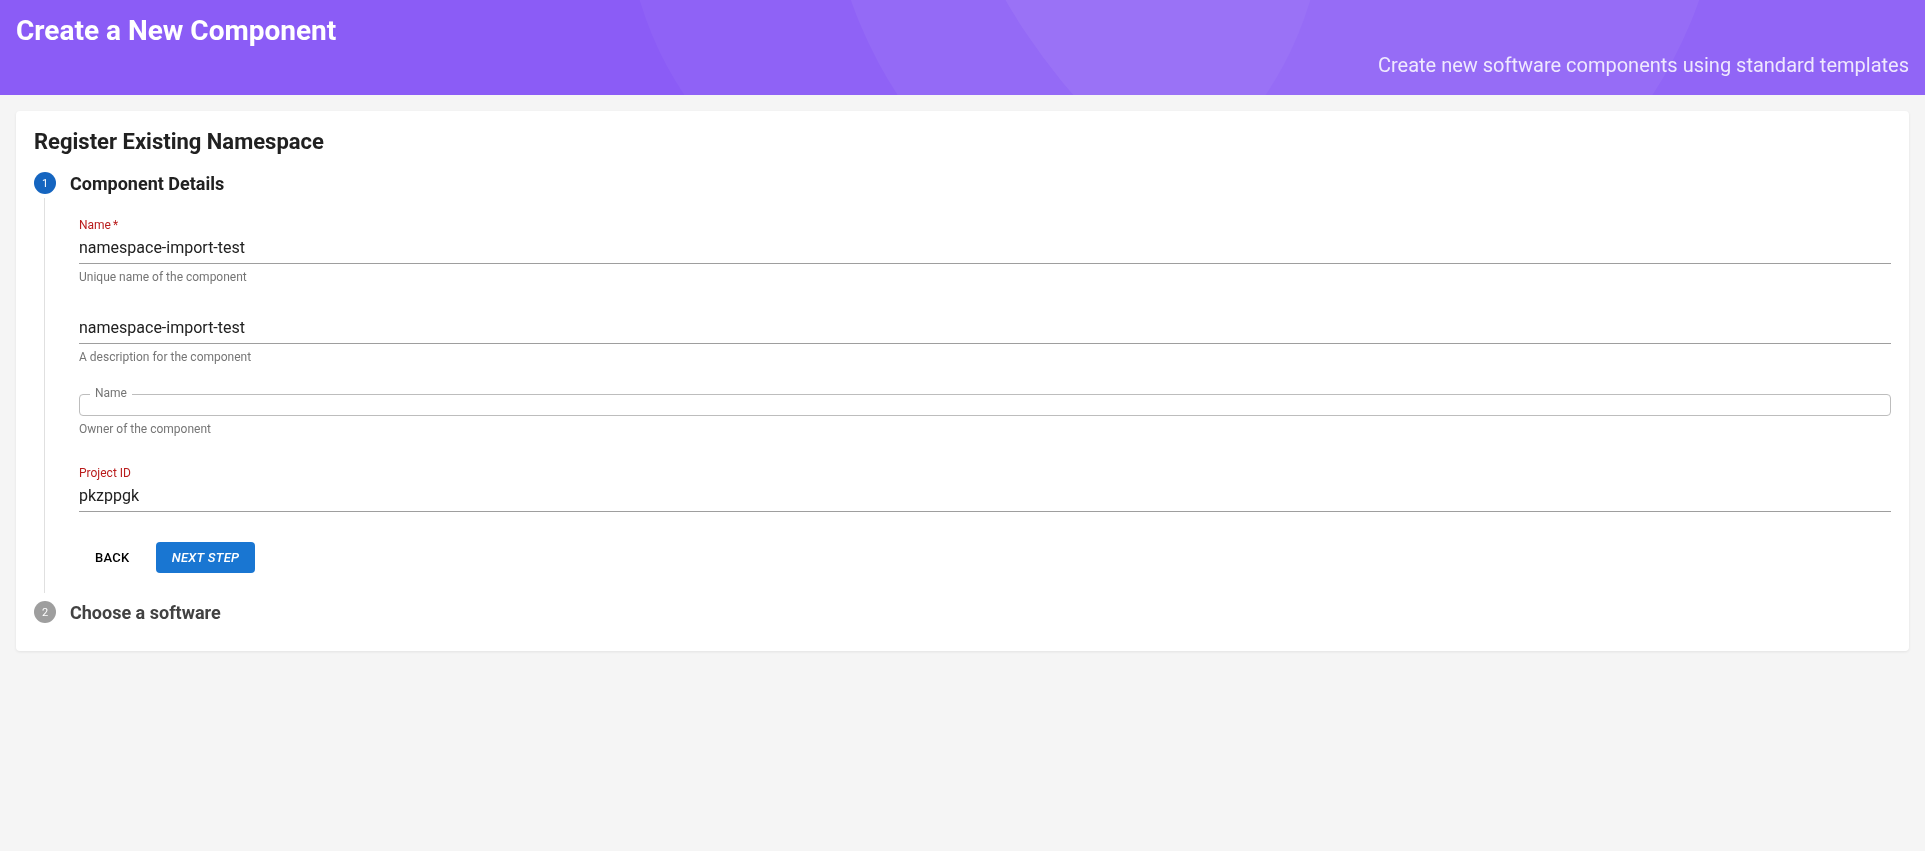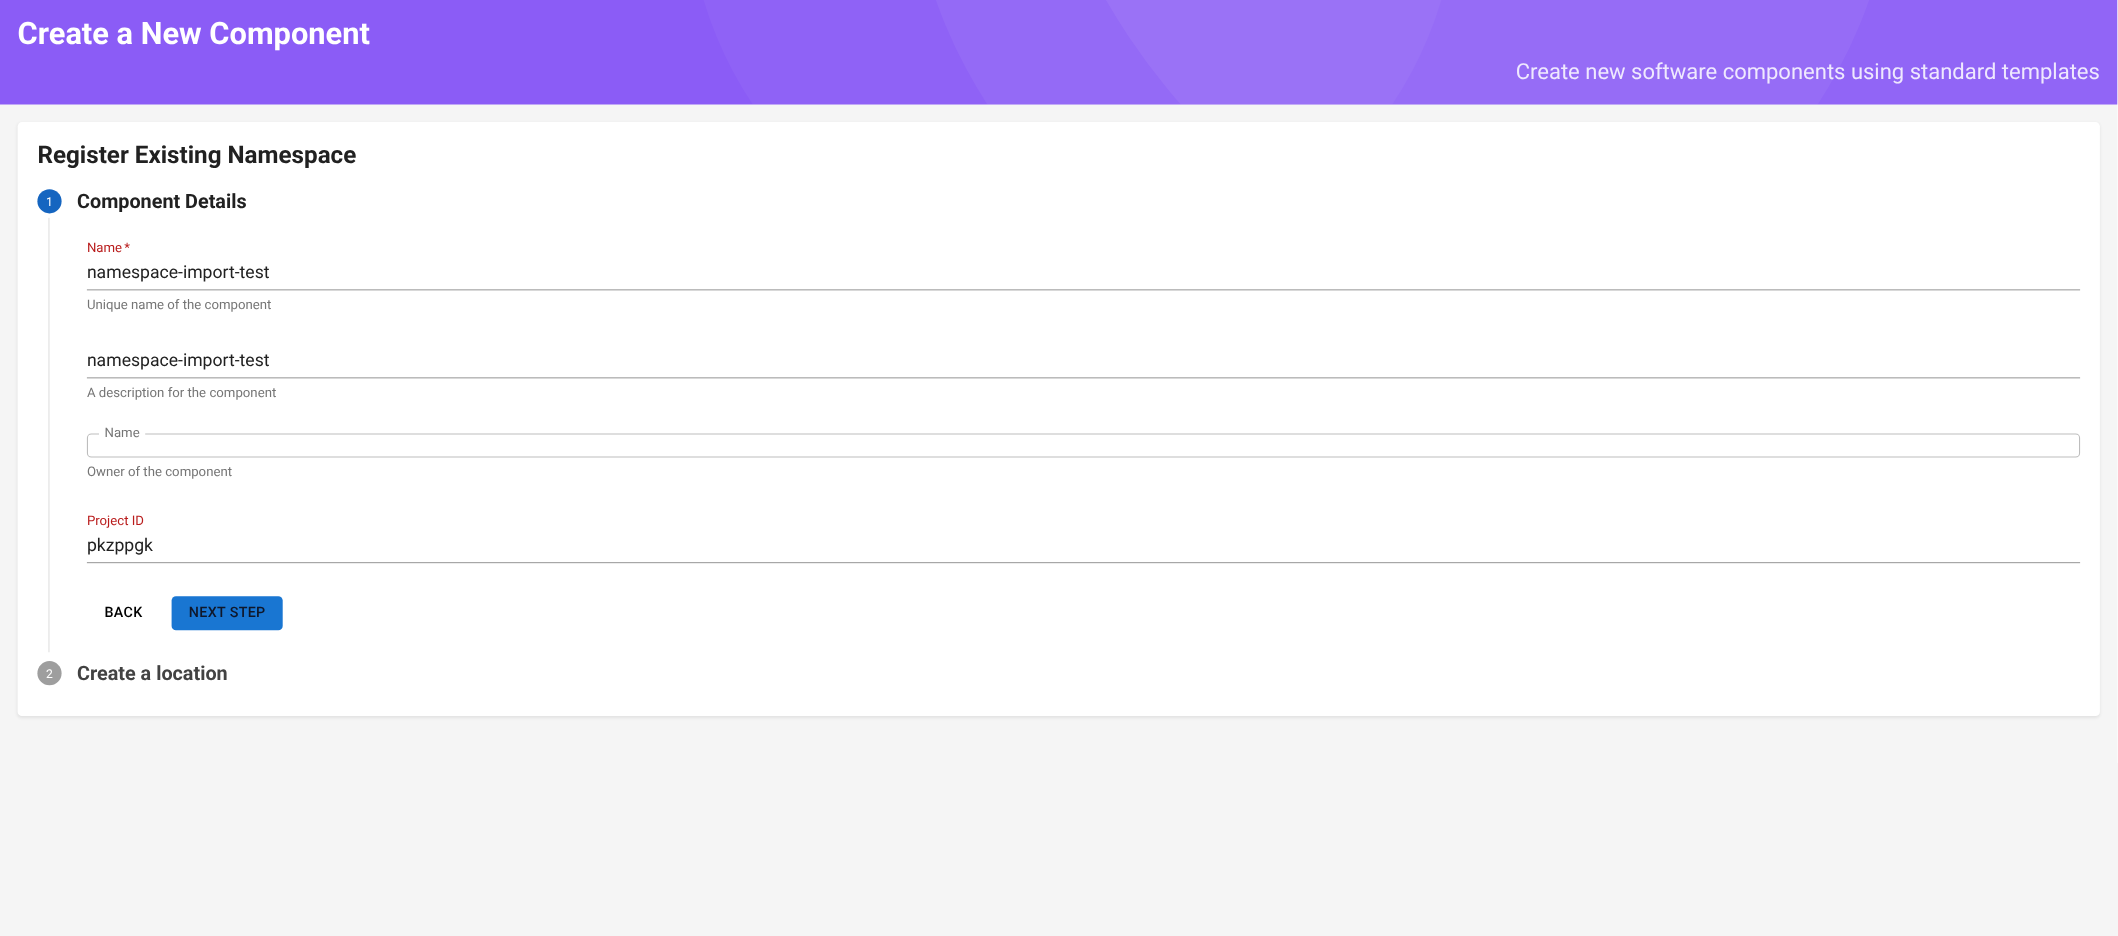--- a/index.html
+++ b/index.html
@@ -183,21 +183,22 @@
     padding: 8px 16px;
     cursor: pointer;
   }
   .btn-text {
     background: transparent;
     color: #000000;
     cursor: default;
   }
   .btn-primary {
     background: #1976d2;
-    color: #0f172a;
+    color: #ffffff;
+    font-style: italic;
   }
 </style>
 </head>
 <body>
 
 <header class="banner">
   <div class="shape3"></div>
   <h1>Create a New Component</h1>
   <p>Create new software components using standard templates</p>
 </header>
@@ -238,16 +239,16 @@
     </div>
 
     <div class="actions">
       <button class="btn btn-text" disabled="">Back</button>
       <button class="btn btn-primary">Next Step</button>
     </div>
   </div>
 
   <div class="step">
     <span class="step-badge inactive">2</span>
-    <span class="step-title inactive">Create a location</span>
+    <span class="step-title inactive">Choose a software</span>
   </div>
 
 </main>
 
 </body></html>

